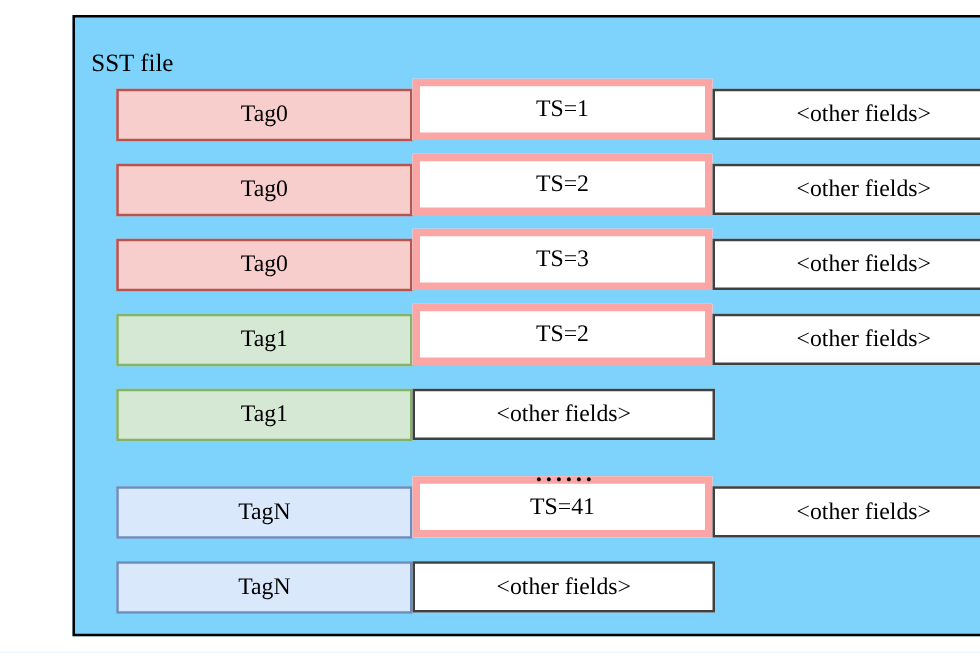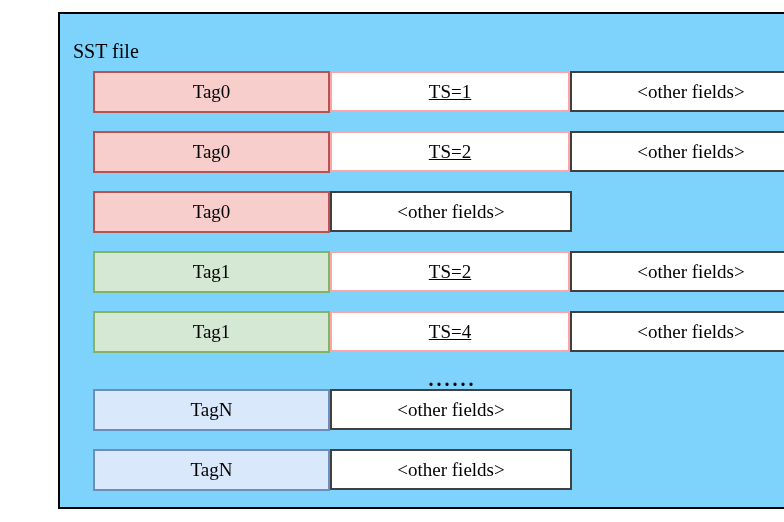--- a/index.html
+++ b/index.html
@@ -55,22 +55,21 @@
   .cell.tag {
     width: 237px;
     margin-top: -1px;
     margin-bottom: -1px;
     border: 2.5px solid var(--stroke, #000);
     background: var(--fill, #fff);
     line-height: 38px;
   }
   .cell.ts {
     width: 240px;
-    border: 2px solid #fca5a5;
-    text-decoration: underline;
+    border: 6px solid #fca5a5;
   }
   .cell.other {
     width: 242px;
     border: 2px solid #404040;
   }
   .ellipsis {
     position: absolute;
     left: 33px;
     top: 353px;
     width: 719px;
@@ -98,37 +97,38 @@
   </div>
 
   <div class="row" style="top: 117px; --fill: #f8cecc; --stroke: #b85450;">
     <div class="cell tag">Tag0</div>
     <div class="cell ts">TS=2</div>
     <div class="cell other">&lt;other fields&gt;</div>
   </div>
 
   <div class="row" style="top: 177px; --fill: #f8cecc; --stroke: #b85450;">
     <div class="cell tag">Tag0</div>
+    <div class="cell ts">TS=3</div>
     <div class="cell other">&lt;other fields&gt;</div>
   </div>
 
   <div class="row" style="top: 237px; --fill: #d5e8d4; --stroke: #82b366;">
     <div class="cell tag">Tag1</div>
     <div class="cell ts">TS=2</div>
     <div class="cell other">&lt;other fields&gt;</div>
   </div>
 
   <div class="row" style="top: 297px; --fill: #d5e8d4; --stroke: #82b366;">
     <div class="cell tag">Tag1</div>
-    <div class="cell ts">TS=4</div>
     <div class="cell other">&lt;other fields&gt;</div>
   </div>
 
   <div class="row" style="top: 375px; --fill: #dae8fc; --stroke: #6c8ebf;">
     <div class="cell tag">TagN</div>
+    <div class="cell ts">TS=41</div>
     <div class="cell other">&lt;other fields&gt;</div>
   </div>
 
   <div class="row" style="top: 435px; --fill: #dae8fc; --stroke: #6c8ebf;">
     <div class="cell tag">TagN</div>
     <div class="cell other">&lt;other fields&gt;</div>
   </div>
 </div>
 
     <div class="ellipsis">......</div>

